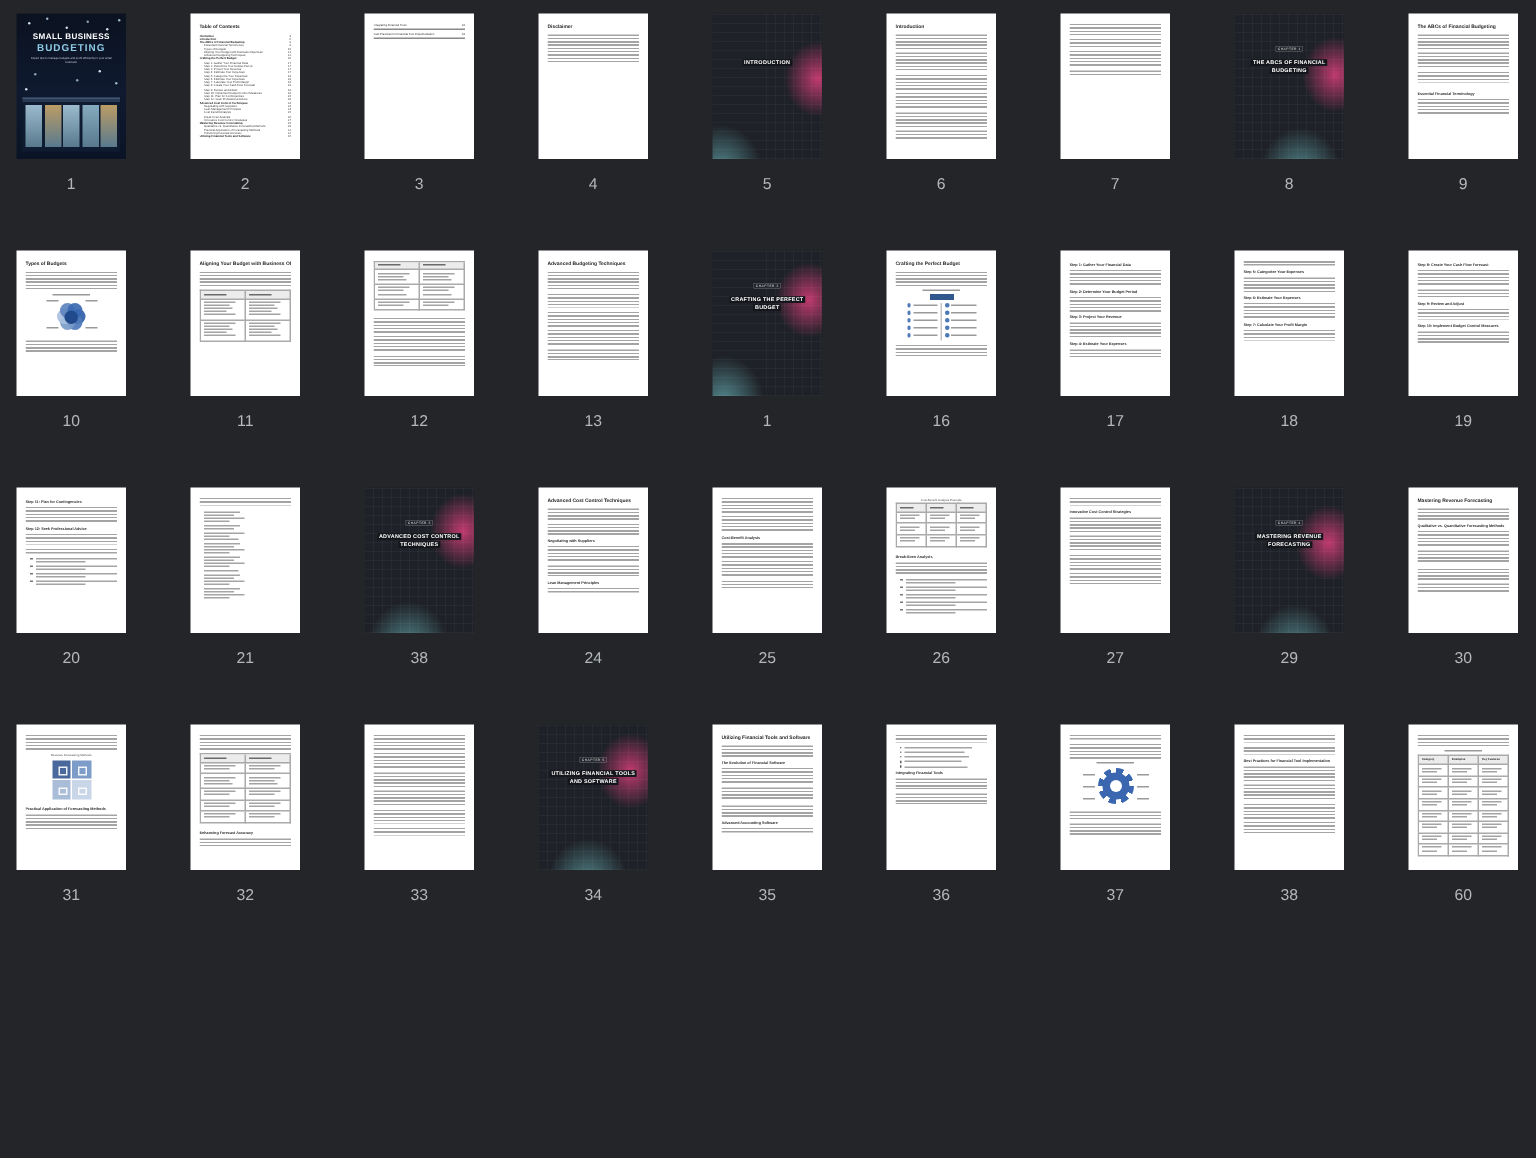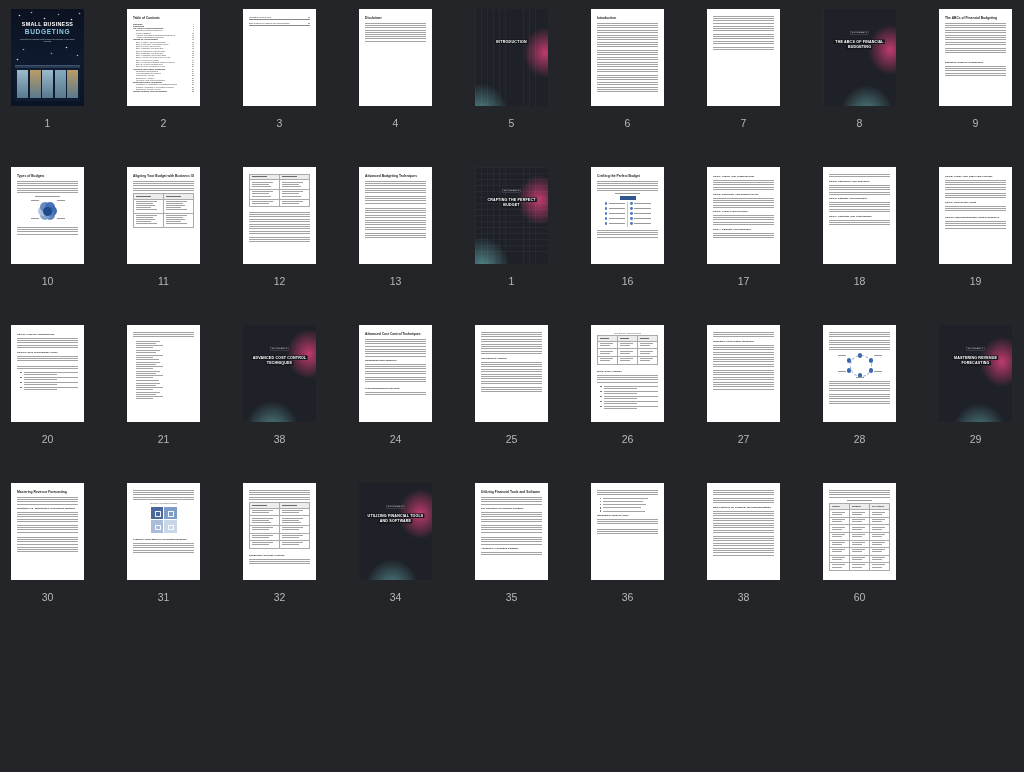--- a/index.html
+++ b/index.html
@@ -941,45 +941,20 @@
           </div>
           <div class="plines" style="height: 9.8px;"></div>
           <div class="plines" style="height: 9.8px;"></div>
           <div class="plines" style="height: 9.8px;"></div>
           <div class="plines" style="height: 7.6px;"></div>
         </div>
       </div>
     <div class="pnum">27</div>
   </div>
     <div class="cell">
-    <div class="thumb">
-        <div class="pin">
-          <div class="plines" style="height: 5.4px;"></div>
-          <div class="plines" style="height: 9.8px;"></div>
-          <div style="position: relative; margin: 1px auto 3px; width: 44px; height: 26px;">
-            <div style="position: absolute; left: 12px; top: 3px; width: 20px; height: 20px; border: 0.5px dashed rgb(156, 180, 214); border-radius: 50%;"></div>
-            <div style="position: absolute; width: 4.5px; height: 4.5px; border-radius: 50%; background: rgb(58, 103, 176); left: 20px; top: 1px;"></div>
-            <div style="position: absolute; width: 4.5px; height: 4.5px; border-radius: 50%; background: rgb(58, 103, 176); left: 31px; top: 6px;"></div>
-            <div style="position: absolute; width: 4.5px; height: 4.5px; border-radius: 50%; background: rgb(58, 103, 176); left: 31px; top: 16px;"></div>
-            <div style="position: absolute; width: 4.5px; height: 4.5px; border-radius: 50%; background: rgb(58, 103, 176); left: 20px; top: 21px;"></div>
-            <div style="position: absolute; width: 4.5px; height: 4.5px; border-radius: 50%; background: rgb(58, 103, 176); left: 9px; top: 16px;"></div>
-            <div style="position: absolute; width: 4.5px; height: 4.5px; border-radius: 50%; background: rgb(58, 103, 176); left: 9px; top: 6px;"></div>
-            <div class="tinybar" style="position: absolute; width: 8px; left: 0px; top: 3px;"></div>
-            <div class="tinybar" style="position: absolute; width: 8px; left: 36px; top: 3px;"></div>
-            <div class="tinybar" style="position: absolute; width: 8px; left: 0px; top: 19px;"></div>
-            <div class="tinybar" style="position: absolute; width: 8px; left: 36px; top: 19px;"></div>
-            <div class="tinybar" style="position: absolute; width: 8px; left: 18px; top: 24.5px;"></div>
-          </div>
-          <div class="plines" style="height: 9.8px;"></div>
-          <div class="plines" style="height: 9.8px;"></div>
-        </div>
-      </div>
-    <div class="pnum">28</div>
-  </div>
-    <div class="cell">
     <div class="thumb cover" style="background-image: repeating-linear-gradient(0deg, rgba(255, 255, 255, 0.035) 0px, rgba(255, 255, 255, 0.035) 0.5px, transparent 0.5px, transparent 6px), repeating-linear-gradient(90deg, rgba(255, 255, 255, 0.035) 0px, rgba(255, 255, 255, 0.035) 0.5px, transparent 0.5px, transparent 6px), radial-gradient(42% 36% at 86% 38%, rgba(219, 62, 122, 0.85) 0%, rgba(219, 62, 122, 0) 72%), radial-gradient(52% 44% at 55% 112%, rgba(105, 180, 185, 0.7) 0%, rgba(105, 180, 185, 0) 72%);">
         <div style="position: absolute; left: 6px; right: 6px; top: 0px;">
           <div style="overflow: visible; height: 5px; margin-top: 22px;">
             <div style="font-size: 8px; transform: scale(0.275); transform-origin: 0px 0px; width: 363.636%; font-weight: 400; color: rgb(232, 232, 232); text-align: center; letter-spacing: 1.2px; line-height: 1.5;"><span style="background: transparent; padding: 0.5px 4px; box-decoration-break: clone; -webkit-box-decoration-break: clone; border: 0.5px solid rgba(255, 255, 255, 0.45); line-height: 1.5;">CHAPTER 4</span></div>
           </div>
           <div style="overflow: visible; margin-top: 3px;">
             <div style="font-size: 8px; transform: scale(0.45); transform-origin: 0px 0px; width: 222.222%; font-weight: 700; color: rgb(255, 255, 255); text-align: center; letter-spacing: 0.4px; line-height: 1.6;"><span style="background: rgb(20, 22, 27); padding: 0.5px 2.5px; box-decoration-break: clone; -webkit-box-decoration-break: clone; border: none; line-height: 1.6;">MASTERING REVENUE FORECASTING</span></div>
           </div>
         </div>
       </div>
@@ -1088,20 +1063,33 @@
             </div>
           </div>
           <div style="height: 1px;"></div>
           <div style="height: 4px; overflow: visible; margin: 1.4px 0px 1px;">
             <div style="font-size: 8px; transform: scale(0.3125); transform-origin: 0px 0px; width: 320%; white-space: nowrap; font-weight: 700; color: rgb(43, 43, 43); text-align: left; letter-spacing: 0px; line-height: 1.15;">Enhancing Forecast Accuracy</div>
           </div>
           <div class="plines" style="height: 5.4px;"></div>
         </div>
       </div>
     <div class="pnum">32</div>
+  </div>
+    <div class="cell">
+    <div class="thumb">
+        <div class="pin">
+          <div class="plines" style="height: 9.8px;"></div>
+          <div class="plines" style="height: 9.8px;"></div>
+          <div class="plines" style="height: 9.8px;"></div>
+          <div class="plines" style="height: 9.8px;"></div>
+          <div class="plines" style="height: 9.8px;"></div>
+          <div class="plines" style="height: 5.4px;"></div>
+        </div>
+      </div>
+    <div class="pnum">33</div>
   </div>
     <div class="cell">
     <div class="thumb cover" style="background-image: repeating-linear-gradient(0deg, rgba(255, 255, 255, 0.035) 0px, rgba(255, 255, 255, 0.035) 0.5px, transparent 0.5px, transparent 6px), repeating-linear-gradient(90deg, rgba(255, 255, 255, 0.035) 0px, rgba(255, 255, 255, 0.035) 0.5px, transparent 0.5px, transparent 6px), radial-gradient(42% 36% at 84% 32%, rgba(219, 62, 122, 0.85) 0%, rgba(219, 62, 122, 0) 72%), radial-gradient(52% 44% at 45% 110%, rgba(105, 180, 185, 0.7) 0%, rgba(105, 180, 185, 0) 72%);">
         <div style="position: absolute; left: 6px; right: 6px; top: 0px;">
           <div style="overflow: visible; height: 5px; margin-top: 22px;">
             <div style="font-size: 8px; transform: scale(0.275); transform-origin: 0px 0px; width: 363.636%; font-weight: 400; color: rgb(232, 232, 232); text-align: center; letter-spacing: 1.2px; line-height: 1.5;"><span style="background: transparent; padding: 0.5px 4px; box-decoration-break: clone; -webkit-box-decoration-break: clone; border: 0.5px solid rgba(255, 255, 255, 0.45); line-height: 1.5;">CHAPTER 5</span></div>
           </div>
           <div style="overflow: visible; margin-top: 3px;">
             <div style="font-size: 8px; transform: scale(0.45); transform-origin: 0px 0px; width: 222.222%; font-weight: 700; color: rgb(255, 255, 255); text-align: center; letter-spacing: 0.4px; line-height: 1.6;"><span style="background: rgb(20, 22, 27); padding: 0.5px 2.5px; box-decoration-break: clone; -webkit-box-decoration-break: clone; border: none; line-height: 1.6;">UTILIZING FINANCIAL TOOLS AND SOFTWARE</span></div>
           </div>
@@ -1157,20 +1145,43 @@
             </div>
           </div>
           <div style="height: 4px; overflow: visible; margin: 1.4px 0px 1px;">
             <div style="font-size: 8px; transform: scale(0.3125); transform-origin: 0px 0px; width: 320%; white-space: nowrap; font-weight: 700; color: rgb(43, 43, 43); text-align: left; letter-spacing: 0px; line-height: 1.15;">Integrating Financial Tools</div>
           </div>
           <div class="plines" style="height: 7.6px;"></div>
           <div class="plines" style="height: 7.6px;"></div>
         </div>
       </div>
     <div class="pnum">36</div>
+  </div>
+    <div class="cell">
+    <div class="thumb">
+        <div class="pin">
+          <div class="plines" style="height: 3.2px;"></div>
+          <div class="plines" style="height: 9.8px;"></div>
+          <div class="tinybar" style="width: 42%; margin: 0px auto 1.8px;"></div>
+          <div style="position: relative; margin: 1px auto 3px; width: 44px; height: 27px;">
+            <div style="position: absolute; left: 10px; top: 1px; width: 24px; height: 24px; border-radius: 50%; background: repeating-conic-gradient(rgb(58, 103, 176) 0deg, rgb(58, 103, 176) 26deg, transparent 26deg, transparent 45deg);"></div>
+            <div style="position: absolute; left: 13px; top: 4px; width: 18px; height: 18px; border-radius: 50%; background: rgb(58, 103, 176);"></div>
+            <div style="position: absolute; left: 18px; top: 9px; width: 8px; height: 8px; border-radius: 50%; background: rgb(255, 255, 255);"></div>
+            <div class="tinybar" style="position: absolute; width: 8px; left: 0px; top: 5px;"></div>
+            <div class="tinybar" style="position: absolute; width: 8px; left: 36px; top: 5px;"></div>
+            <div class="tinybar" style="position: absolute; width: 8px; left: 0px; top: 13px;"></div>
+            <div class="tinybar" style="position: absolute; width: 8px; left: 36px; top: 13px;"></div>
+            <div class="tinybar" style="position: absolute; width: 8px; left: 0px; top: 21px;"></div>
+            <div class="tinybar" style="position: absolute; width: 8px; left: 36px; top: 21px;"></div>
+          </div>
+          <div class="plines" style="height: 5.4px;"></div>
+          <div class="plines" style="height: 7.6px;"></div>
+        </div>
+      </div>
+    <div class="pnum">37</div>
   </div>
     <div class="cell">
     <div class="thumb">
         <div class="pin">
           <div class="plines" style="height: 5.4px;"></div>
           <div class="plines" style="height: 5.4px;"></div>
           <div style="height: 4px; overflow: visible; margin: 1.4px 0px 1px;">
             <div style="font-size: 8px; transform: scale(0.3125); transform-origin: 0px 0px; width: 320%; white-space: nowrap; font-weight: 700; color: rgb(43, 43, 43); text-align: left; letter-spacing: 0px; line-height: 1.15;">Best Practices for Financial Tool Implementation</div>
           </div>
           <div class="plines" style="height: 9.8px;"></div>

